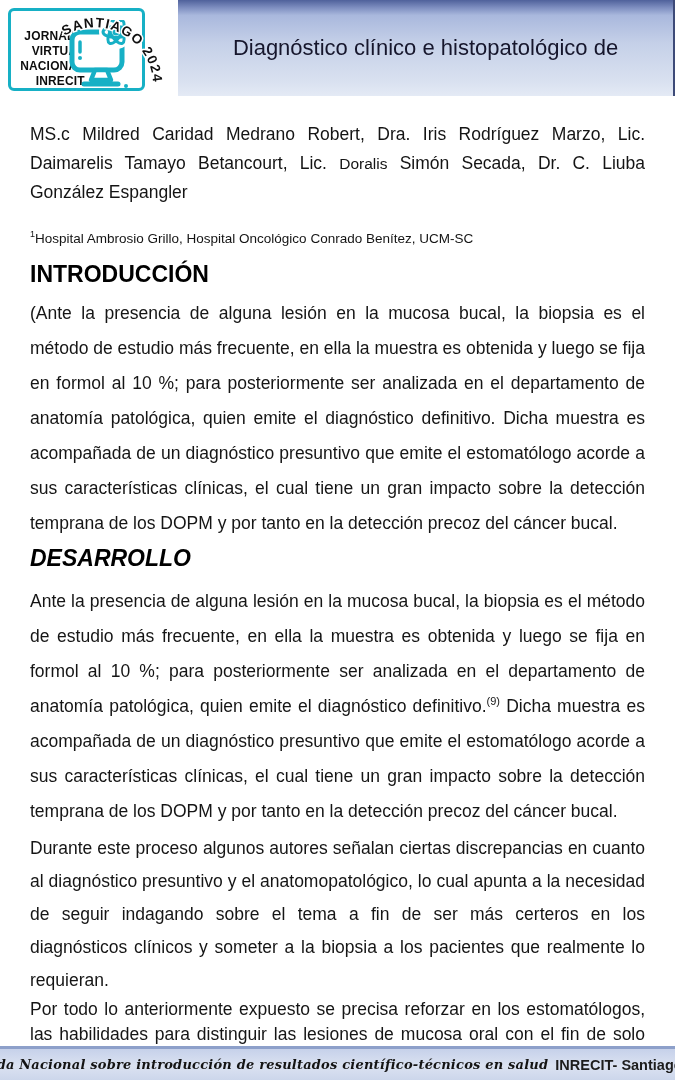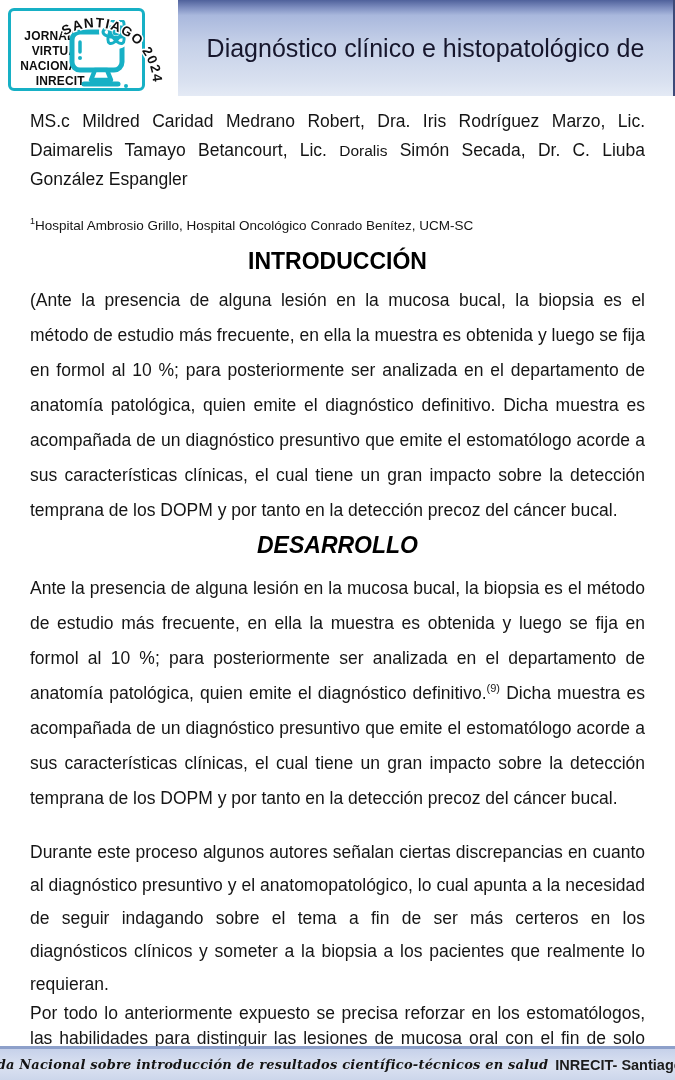--- a/index.html
+++ b/index.html
@@ -10,35 +10,35 @@
   .header{display:flex;height:96px;}
   .logo-area{width:154px;background:#fff;position:relative;flex:0 0 auto;}
   .logo-box{position:absolute;left:8px;top:8px;width:131px;height:77px;
             border:3px solid #17b0c5;border-radius:6px;background:#fff;}
   .logo-text{position:absolute;left:2px;top:17px;width:78px;text-align:right;
              font-weight:700;font-size:13px;line-height:15px;color:#0d0d0d;
              transform:scaleX(.92);transform-origin:left center;letter-spacing:.2px;}
   .logo-monitor{position:absolute;right:0;bottom:-2px;}
   .logo-arc{position:absolute;left:0;top:0;pointer-events:none;}
   .title-area{flex:1;display:flex;flex-direction:column;justify-content:center;
-              text-align:center;color:#16162c;font-size:25px;line-height:36px;
+              text-align:center;color:#16162c;font-size:22px;line-height:36px;
               border-right:2px solid #3d4a78;
               background:linear-gradient(180deg,#4f619b 0%,#7e8ec0 8%,#a9b8dd 16%,#c5d0e8 45%,#d9e1f0 85%,#e4eaf5 100%);margin-left:24px;}
 
   
   .content{padding:0 30px;}
-  .authors{margin-top:11px;font-size:17.5px;line-height:29px;text-align:justify;color:#141414;}
+  .authors{margin-top:24px;font-size:17.5px;line-height:29px;text-align:justify;color:#141414;}
   .authors .smaller{font-size:15.5px;}
   .affiliation{margin-top:16px;font-size:13.5px;line-height:18px;color:#141414;}
   .affiliation sup{font-size:9px;}
-  h2.section-heading{margin:4px 0 8px;text-align:center;font-size:23px;font-weight:700;color:#000;}
+  h2.section-heading{margin:4px 0 8px;text-align:left;font-size:23px;font-weight:700;color:#000;}
   h2.mb-lg{margin-bottom:12px;font-style:italic;}
   .para{font-size:17.5px;text-align:justify;color:#151515;margin:0;}
   .para.loose{line-height:35px;}
-  .para.mid{line-height:33px;margin-top:20px;}
+  .para.mid{line-height:33px;margin-top:3px;}
   .para.tight{line-height:25px;}
   sup.ref{font-size:11px;line-height:0;}
 
   
   .footer{position:absolute;left:0;right:0;bottom:0;height:31px;
           border-top:3px solid #8da0ca;
           background:linear-gradient(180deg,#c6d1ea 0%,#dbe2f1 55%,#ccd6eb 100%);
           display:flex;align-items:center;justify-content:center;gap:7px;white-space:nowrap;}
   .footer-script{font-family:"DejaVu Serif",serif;font-style:italic;font-weight:700;
                  font-size:13px;color:#141414;letter-spacing:.2px;}

